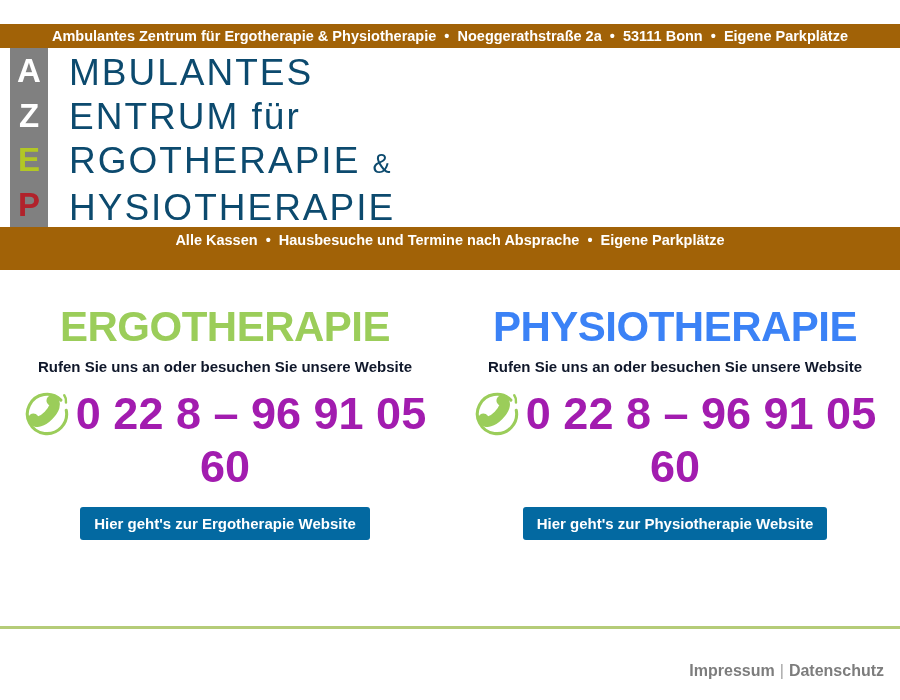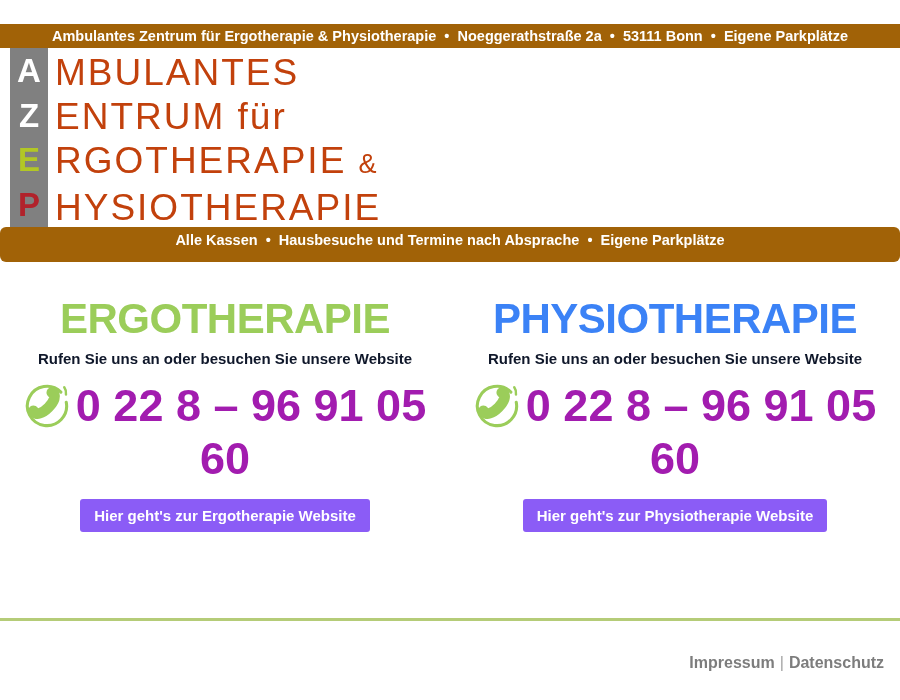--- a/index.html
+++ b/index.html
@@ -5,51 +5,51 @@
   html,body{margin:0;padding:0;}
   body{
     width:900px;height:700px;overflow:hidden;background:#ffffff;
     font-family:"Liberation Sans", sans-serif;
   }
   .infobar{
     background:#a16207;color:#ffffff;font-weight:bold;
     text-align:center;font-size:14.5px;
   }
   .infobar.top{margin-top:24px;height:24px;line-height:24px;}
-  .infobar.bottom{height:35px;line-height:27px;border-radius:6px;}
+  .infobar.bottom{height:43px;line-height:27px;}
   .logo-section{position:relative;height:179px;background:#ffffff;}
   .azep-box{
     position:absolute;left:10px;top:0;width:38px;height:179px;
     background:#808080;display:flex;flex-direction:column;
   }
   .azep-letter{
     flex:1;display:flex;align-items:center;justify-content:center;
     font-size:33px;font-weight:bold;line-height:1;
   }
   .azep-letter.c-a,.azep-letter.c-z{color:#ffffff;}
   .azep-letter.c-e{color:#b2c725;}
   .azep-letter.c-p{color:#b1222b;}
   .logo-words{
-    position:absolute;left:55px;top:3px;color:#c2410c;
+    position:absolute;left:69px;top:3px;color:#0c4a6e;
     font-size:37px;line-height:44px;letter-spacing:2px;white-space:nowrap;
   }
   .logo-words .amp{font-size:27px;letter-spacing:0;}
   .main{display:flex;}
   .col{width:450px;text-align:center;}
   .col-title{margin:33px 0 0;font-size:42px;font-weight:bold;line-height:48px;letter-spacing:-0.5px;}
   .col-title.green{color:#9bcd5a;}
   .col-title.red{color:#3b82f6;text-align:center;}
   .subtitle{margin:7px 0 0;font-size:15px;font-weight:bold;color:#0f172a;}
   .phone{
     width:450px;margin:12px auto 0;color:#a21caf;
     font-size:45px;font-weight:bold;line-height:53px;cursor:pointer;
   }
   .phone-icon{width:46px;height:46px;vertical-align:-8px;margin-right:6px;}
   .website-btn{
-    display:inline-block;margin-top:14px;background:#8b5cf6;color:#ffffff;
+    display:inline-block;margin-top:14px;background:#0369a1;color:#ffffff;
     border:none;border-radius:3px;padding:8px 14px;
     font-family:inherit;font-size:15px;font-weight:bold;cursor:pointer;
   }
   .divider{height:3px;background:#b5cc78;margin-top:86px;}
   .footer{
     margin-top:33px;padding-right:16px;text-align:right;
     font-size:16px;font-weight:bold;color:#7d7d7d;
   }
   .footer .flink{cursor:pointer;}
   .footer .sep{color:#a3a3a3;font-weight:normal;padding:0 5px;}

